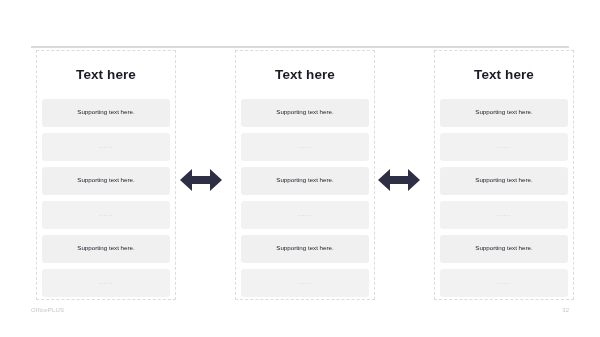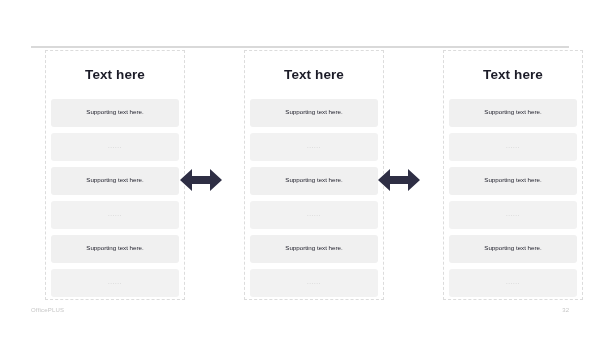--- a/index.html
+++ b/index.html
@@ -28,21 +28,21 @@
     position: absolute;
     left: 31px;
     top: 46px;
     width: 538px;
     height: 2px;
     background: #d9d9d9;
   }
 
   .columns {
     position: absolute;
-    left: 45px;
+    left: 36px;
     top: 50px;
     width: 538px;
     height: 250px;
     display: flex;
     justify-content: space-between;
     align-items: center;
   }
 
   .column {
     box-sizing: border-box;

